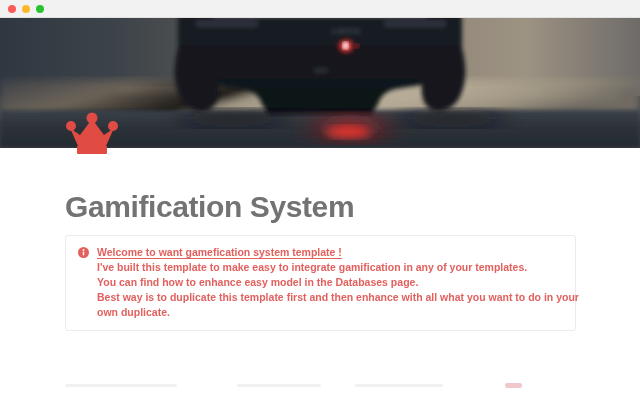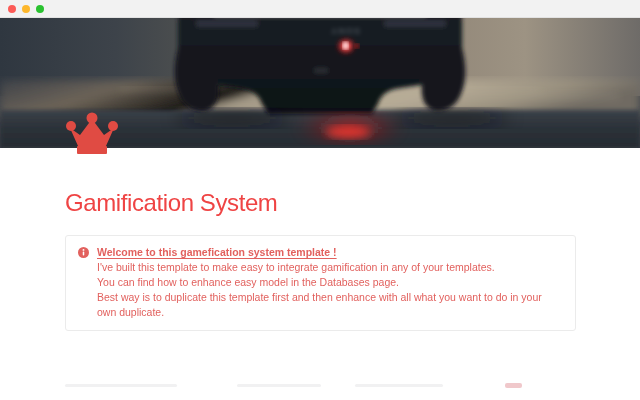--- a/index.html
+++ b/index.html
@@ -30,39 +30,40 @@
   .crown-wrap {
     position:absolute; left:66px; top:112px; width:52px; height:48px; z-index:5;
   }
   .crown-wrap svg { display:block; width:52px; height:48px; }
 
   
   .page { position:absolute; left:0; top:148px; width:640px; height:252px; background:#fff; }
 
   .page-title {
     position:absolute; left:65px; top:42px;
-    font-size:24px; font-weight:normal; letter-spacing:-0.4px;
-    color:#ef4444; line-height:1.1; white-space:nowrap;
+    font-size:30px; font-weight:bold; letter-spacing:-0.4px;
+    color:#737373; line-height:1.1; white-space:nowrap;
   }
 
   
   .callout {
     position:absolute; left:65px; top:87px; width:511px;
     background:#ffffff; border:1px solid #ebebeb; border-radius:3px;
     padding:9px 12px 10px 12px;
     display:flex; align-items:flex-start; gap:8px;
   }
   .callout-icon {
     flex:0 0 auto; width:11px; height:11px; margin-top:2px;
   }
   .callout-icon svg { display:block; width:11px; height:11px; }
   .callout-body { flex:1 1 auto; min-width:0; }
   .callout-line {
     font-size:10.5px; line-height:15px; color:#e2615e;
     white-space:nowrap;
+    font-weight:bold;
   }
   .callout-line.head { font-weight:bold; text-decoration:underline; text-underline-offset:2px; }
   .callout-line.link { text-decoration:underline; text-underline-offset:2px; }
 
   
   .ghost-row {
     position:absolute; left:65px; top:232px; width:511px; height:12px;
   }
   .ghost-bar {
     position:absolute; top:4px; height:3px; border-radius:2px; background:#f1f1f2;
@@ -201,21 +202,21 @@
 
     <div class="callout">
       <span class="callout-icon">
         <svg viewBox="0 0 11 11">
           <circle cx="5.5" cy="5.5" r="5.5" fill="#e2615e"></circle>
           <circle cx="5.5" cy="2.9" r="0.95" fill="#ffffff"></circle>
           <rect x="4.75" y="4.4" width="1.5" height="4.1" rx="0.7" fill="#ffffff"></rect>
         </svg>
       </span>
       <div class="callout-body">
-        <div class="callout-line head">Welcome to this gamefication system template !</div>
+        <div class="callout-line head">Welcome to want gamefication system template !</div>
         <div class="callout-line">I've built this template to make easy to integrate gamification in any of your templates.</div>
         <div class="callout-line">You can find how to enhance easy model in the Databases page.</div>
         <div class="callout-line">Best way is to duplicate this template first and then enhance with all what you want to do in your</div>
         <div class="callout-line">own duplicate.</div>
       </div>
     </div>
 
     <div class="ghost-row">
       <span class="ghost-bar b1"></span>
       <span class="ghost-bar b2"></span>

